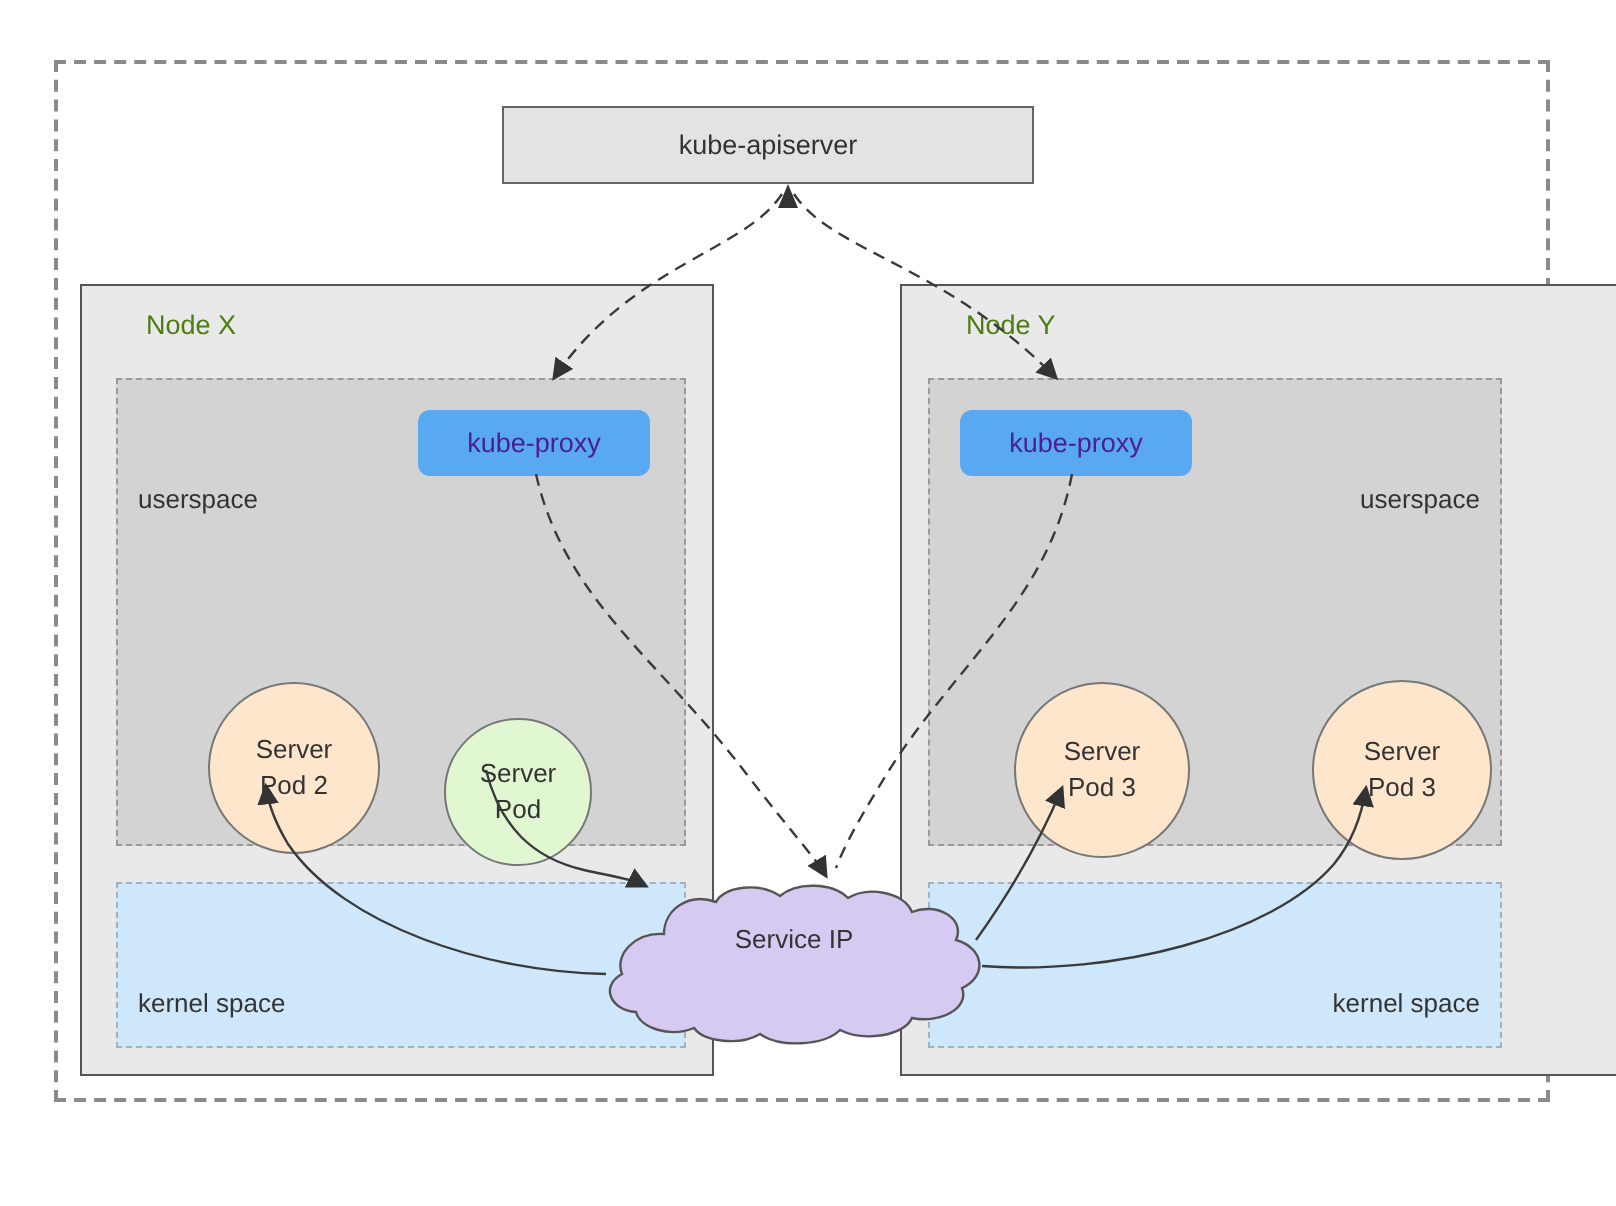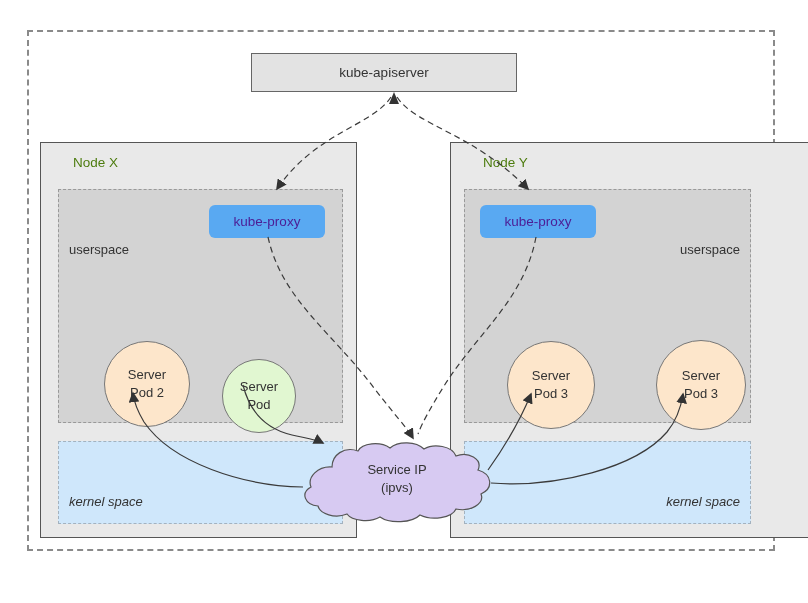--- a/index.html
+++ b/index.html
@@ -30,21 +30,21 @@
   .userspace{
     position:absolute;left:17px;top:46px;width:285px;height:234px;
     background:#d3d3d3;border:1px dashed #999;box-sizing:border-box;
   }
   .node-y .userspace{left:13px;width:287px;}
   .space-label{position:absolute;top:8px;font-size:13px;color:#333;margin-top:44px;}
   .space-label.left{left:10px;}
   .space-label.right{right:10px;}
   .kernel{
     position:absolute;left:17px;top:298px;width:285px;height:83px;
-    background:#cfe7fb;border:1px dashed #a3b2bf;box-sizing:border-box;font-style:italic;
+    background:#cfe7fb;border:1px dashed #a3b2bf;box-sizing:border-box;
   }
   .node-y .kernel{left:13px;width:287px;}
   .kproxy{
     position:absolute;width:116px;height:33px;background:#59a9f2;
     border-radius:6px;display:flex;align-items:center;justify-content:center;
     font-size:13.5px;color:#4c1d95;
   }
   .node-x .kproxy{left:168px;top:62px;}
   .node-y .kproxy{left:29px;top:62px;}
   .pod{
@@ -144,16 +144,15 @@
     <path d="M 536,237 C 524,300 478,332 444,386 C 431,407 422,423 418,434" fill="none" stroke="#3a3a3a" stroke-width="1.2" stroke-dasharray="6 4"></path>
 
     <path d="M 243,385 C 250,413 266,429 292,435 C 305,438 315,439 323,443" fill="none" stroke="#3a3a3a" stroke-width="1.2" marker-end="url(#arrow)"></path>
     <path d="M 303,487 C 243,486 172,463 144,422 C 138,412 134,402 133,393" fill="none" stroke="#3a3a3a" stroke-width="1.2" marker-end="url(#arrow)"></path>
     <path d="M 488,470 C 503,449 519,423 531,394" fill="none" stroke="#3a3a3a" stroke-width="1.2" marker-end="url(#arrow)"></path>
     <path d="M 491,483 C 556,488 636,468 667,432 C 676,421 681,407 683,394" fill="none" stroke="#3a3a3a" stroke-width="1.2" marker-end="url(#arrow)"></path>
   </svg>
 
   <div class="cloud-text">
     <div>Service IP</div>
-    <div>(ipvs)</div>
   </div>
 
 </div>
 
 </body></html>

